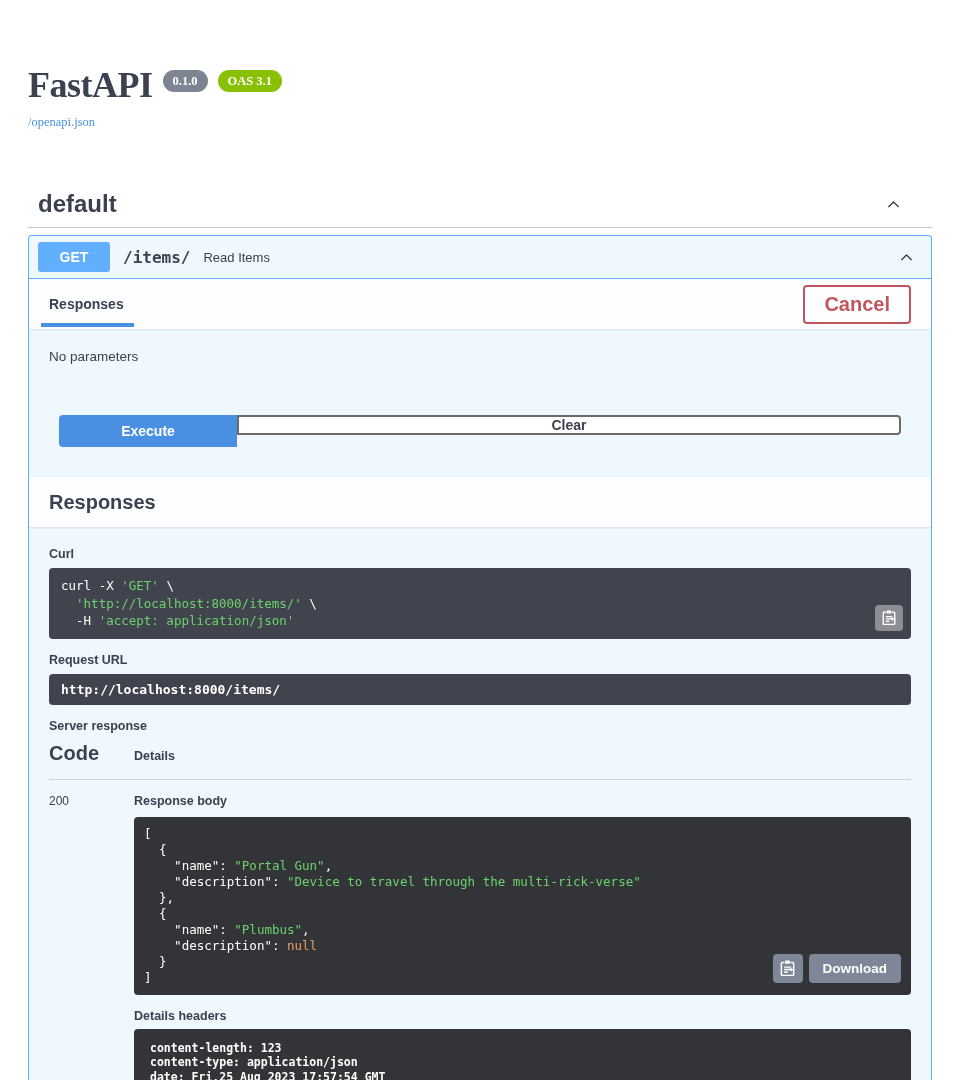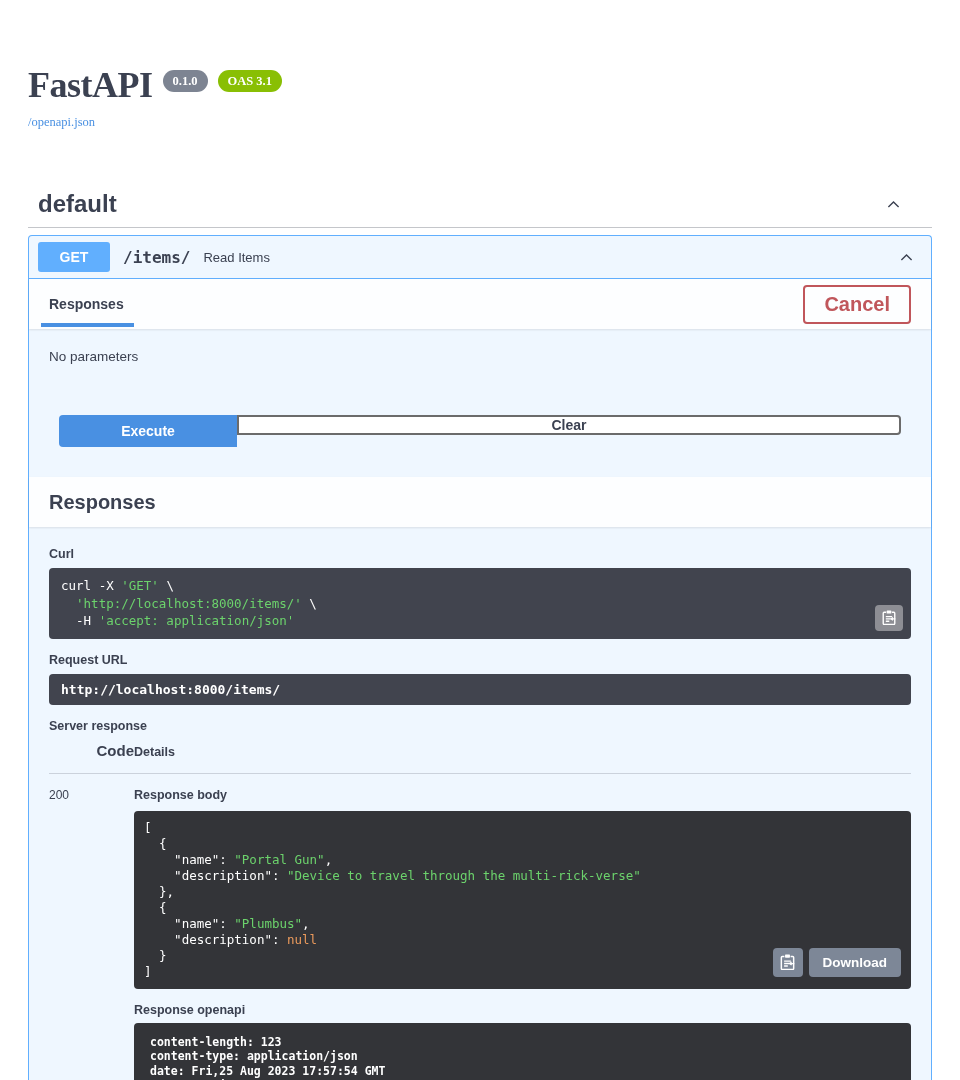--- a/index.html
+++ b/index.html
@@ -74,21 +74,21 @@
   .seg-p{color:#fff;}
   .seg-s{color:var(--code-string-green);}
   .seg-n{color:var(--code-null-orange);}
 
   .copy-btn{position:absolute;right:8px;bottom:8px;width:28px;height:26px;border:none;border-radius:4px;
     background:rgba(255,255,255,.4);display:flex;align-items:center;justify-content:center;cursor:pointer;}
 
   .live-table{margin-top:8px;}
   .t-head{display:flex;align-items:baseline;padding-bottom:14px;border-bottom:1px solid rgba(59,65,81,.2);}
   .col-code{width:85px;}
-  .h-code{font-size:15px;font-weight:bold;text-align:right;}
+  .h-code{font-size:20px;font-weight:bold;}
   .h-details{font-size:12.5px;font-weight:bold;}
   .t-row{display:flex;padding-top:14px;}
   .status-code{font-size:12px;}
   .details-col{flex:1;}
   .body-block{margin-top:8px;background:var(--code-bg-response);padding:9px 10px;font-size:12.5px;line-height:16px;}
   .block-actions{position:absolute;right:10px;bottom:12px;display:flex;gap:6px;}
   .copy-btn2{width:30px;height:29px;border:none;border-radius:4px;background:var(--btn-gray);
     display:flex;align-items:center;justify-content:center;cursor:pointer;}
   .download-btn{height:29px;padding:0 14px;border:none;border-radius:4px;background:var(--btn-gray);
     color:#fff;font-family:"Liberation Sans",sans-serif;font-size:13.5px;font-weight:bold;cursor:pointer;}
@@ -210,21 +210,21 @@
               <div class="block-actions">
                 <button class="copy-btn2">
                   <svg width="15" height="16" viewBox="0 0 24 26">
                       <use href="#clipboard"></use>
                     </svg>
                 </button>
                 <button class="download-btn">Download</button>
               </div>
             </div>
 
-            <div class="block-label mt14">Response openapi</div>
+            <div class="block-label mt14">Details headers</div>
             <div class="code-dark headers-block">
               <div>
                   <div class="code-line"><span class="seg-p">content-length: 123</span></div>
                   <div class="code-line"><span class="seg-p">content-type: application/json</span></div>
                   <div class="code-line"><span class="seg-p">date: Fri,25 Aug 2023 17:57:54 GMT</span></div>
                   <div class="code-line"><span class="seg-p">server: uvicorn</span></div>
                 </div>
             </div>
 
           </div>

